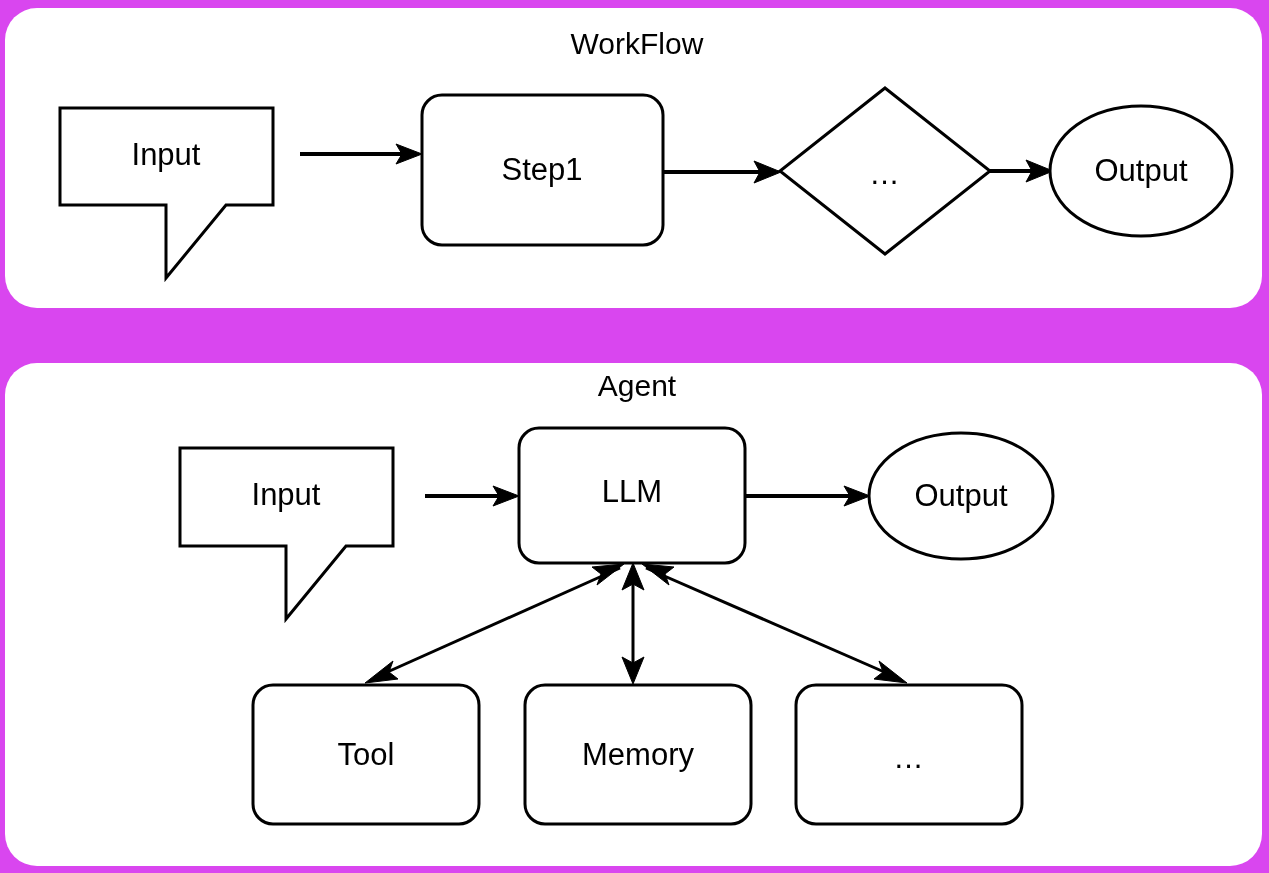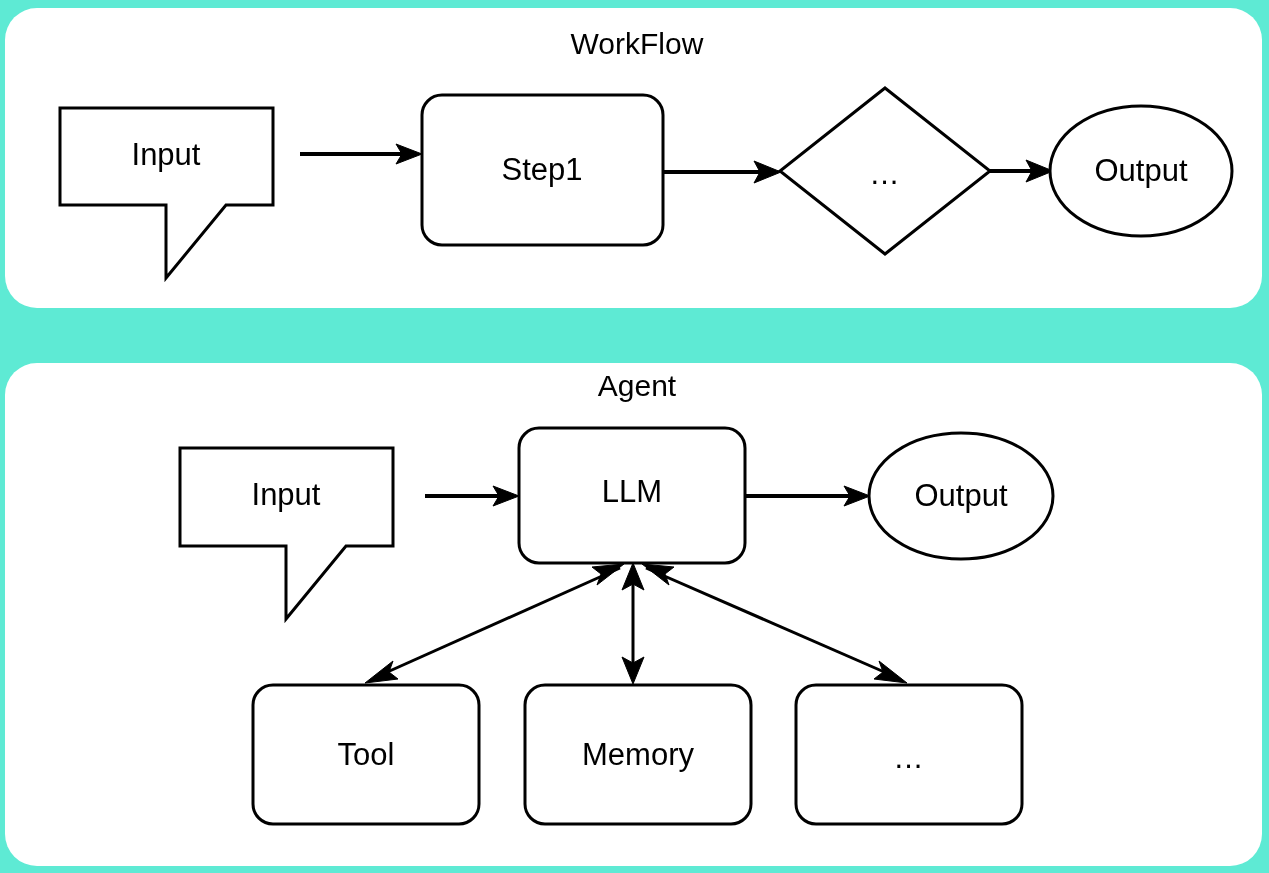--- a/index.html
+++ b/index.html
@@ -10,21 +10,21 @@
   body {
     width: 1269px;
     height: 873px;
     font-family: "Liberation Sans", sans-serif;
     overflow: hidden;
   }
   #stage {
     position: relative;
     width: 1269px;
     height: 873px;
-    background: #5eead4;
+    background: #d946ef;
   }
   svg.diagram {
     display: block;
     width: 1269px;
     height: 873px;
   }
   .panel-bg {
     fill: #ffffff;
     stroke: none;
   }

